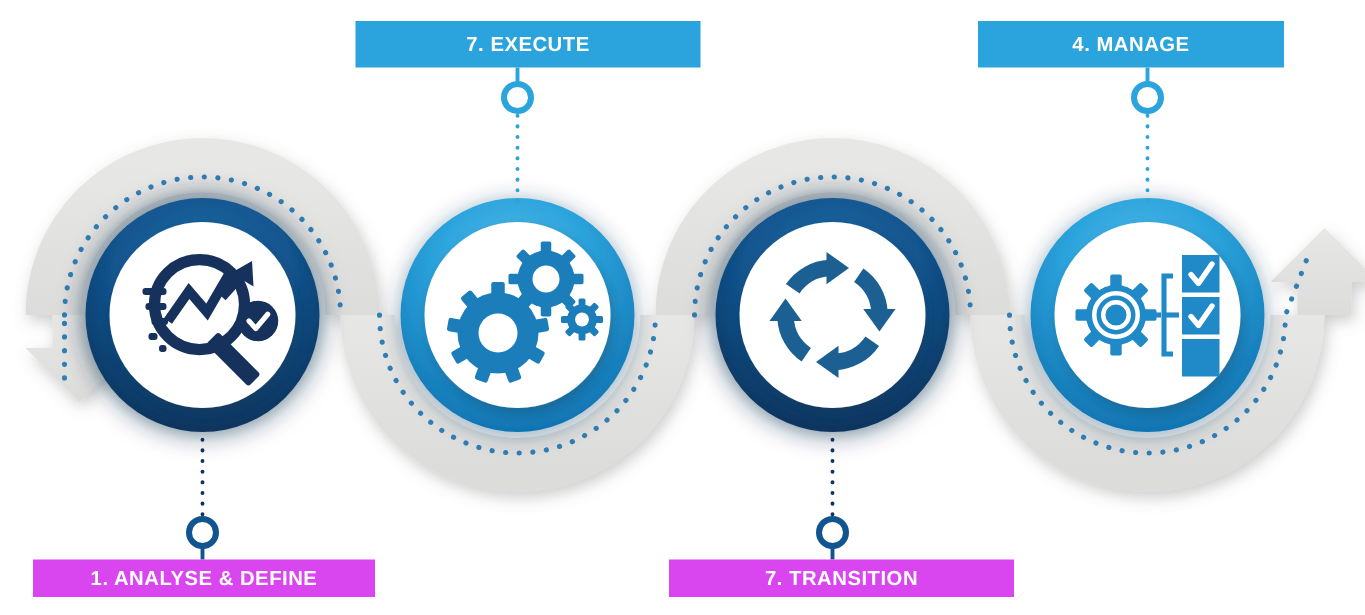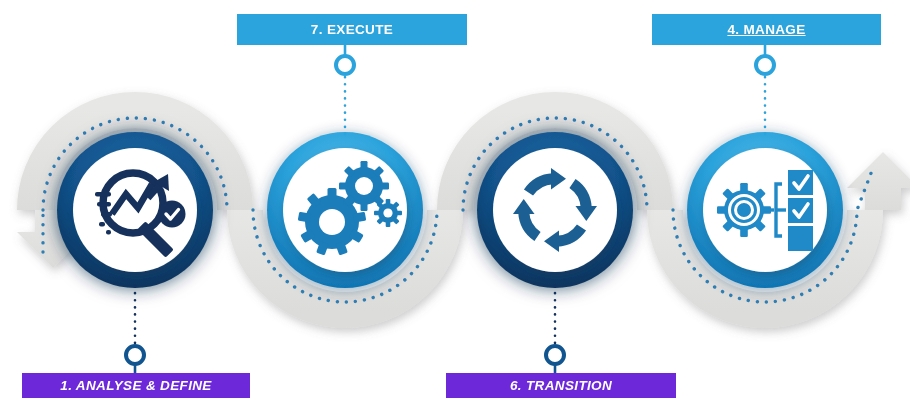--- a/index.html
+++ b/index.html
@@ -9,21 +9,21 @@
     -webkit-font-smoothing:antialiased;
   }
   #stage{position:absolute;left:0;top:0;width:910px;height:410px;}
   #bg{position:absolute;left:0;top:0;width:910px;height:410px;}
   .label-box{
     position:absolute;display:flex;align-items:center;justify-content:center;
     color:#ffffff;font-weight:bold;font-size:13.5px;letter-spacing:.35px;
     box-sizing:border-box;line-height:1;white-space:nowrap;
   }
   .lb-light{background:#2ba3dc;}
-  .lb-dark{background:#6d28d9;font-style:italic;}
+  .lb-dark{background:#d946ef;}
   .node-hit{position:absolute;border-radius:50%;}
 </style>
 </head>
 <body>
 
 <div id="stage">
 
   <svg id="bg" viewBox="0 0 910 410" xmlns="http://www.w3.org/2000/svg">
     <defs>
 
@@ -251,24 +251,24 @@
 
   <div class="label-box lb-dark" style="left:22px;top:373px;width:228px;height:25px;">
     <span>1. ANALYSE &amp; DEFINE</span>
   </div>
 
   <div class="label-box lb-light" style="left:237px;top:14px;width:230px;height:31px;">
     <span>7. EXECUTE</span>
   </div>
 
   <div class="label-box lb-dark" style="left:446px;top:373px;width:230px;height:25px;">
-    <span>6. TRANSITION</span>
-  </div>
-
-  <div class="label-box lb-light" style="left:652px;top:14px;width:229px;height:31px;text-decoration:underline;">
+    <span>7. TRANSITION</span>
+  </div>
+
+  <div class="label-box lb-light" style="left:652px;top:14px;width:204px;height:31px;">
     <span>4. MANAGE</span>
   </div>
 
   <div class="node-hit" style="left:57px;top:132px;width:156px;height:156px;"></div>
   <div class="node-hit" style="left:267px;top:132px;width:156px;height:156px;"></div>
   <div class="node-hit" style="left:477px;top:132px;width:156px;height:156px;"></div>
   <div class="node-hit" style="left:687px;top:132px;width:156px;height:156px;"></div>
 
 </div>
 

